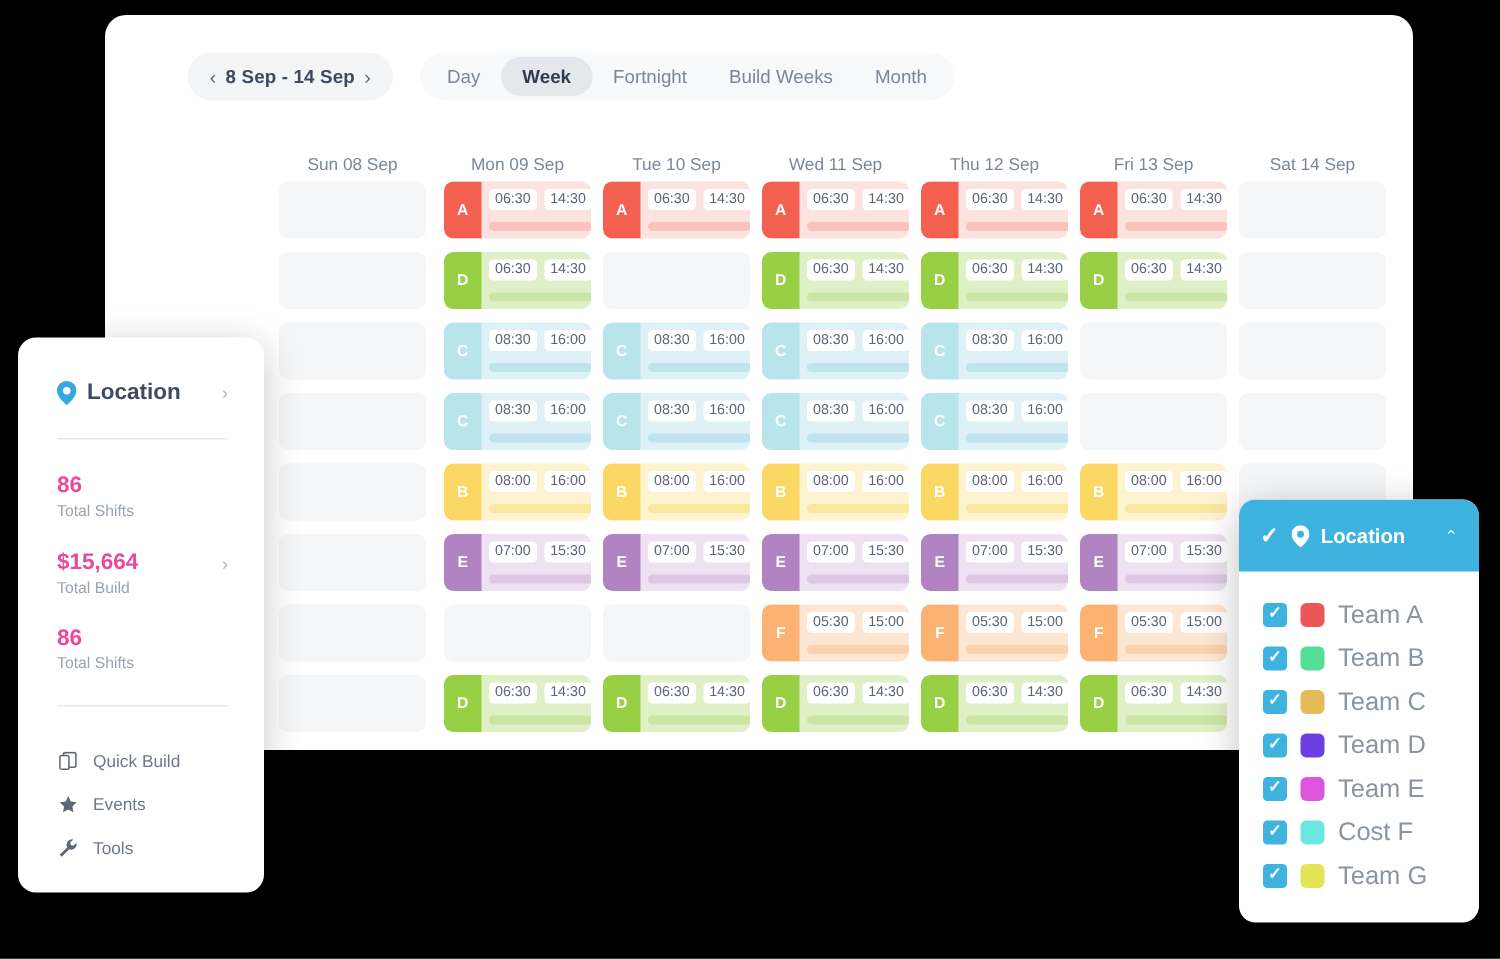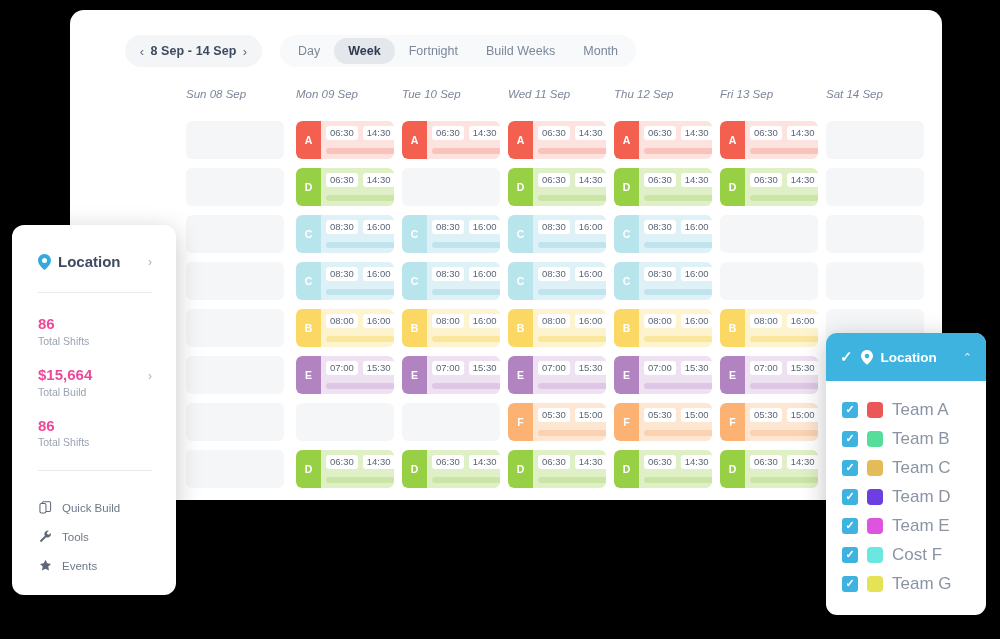--- a/index.html
+++ b/index.html
@@ -46,22 +46,22 @@
   .view-tab {
     font-size: 12.5px; color: #7b8699;
     padding: 6px 14px; border-radius: 14px; cursor: pointer;
     white-space: nowrap;
   }
   .view-tab.active { background: #e4e7ec; color: #2f3b4e; font-weight: bold; }
 
   
   .day-head { position: absolute; left: 0; top: 78px; width: 100%; height: 28px; }
   .day-head .cell {
-    position: absolute; top: 0; height: 28px;
-    text-align: left; font-size: 11.5px; color: #7b8699; font-style: italic;
+    position: absolute; top: 16px; height: 28px;
+    text-align: center; font-size: 11.5px; color: #7b8699;
   }
 
   
   .grid { position: absolute; left: 0; top: 106px; width: 100%; }
   .row { position: relative; height: 47px; }
   .rowlabel {
     position: absolute; left: 118px; top: 17px;
     width: 58px; height: 11px; background: #e9ebf0; border-radius: 3px;
   }
   .cellbox {
@@ -677,32 +677,32 @@
             <svg width="13" height="13" viewBox="0 0 14 14">
               <rect x="3.5" y="0.8" width="9" height="10.5" rx="1.4" fill="none" stroke="#5d6778" stroke-width="1.1"></rect>
               <rect x="1" y="2.8" width="6.5" height="10" rx="1.4" fill="#fff" stroke="#5d6778" stroke-width="1.1"></rect>
             </svg>
           </span>
           <span>Quick Build</span>
         </div>
         <div class="navitem">
           <span class="ico">
             <svg width="13" height="13" viewBox="0 0 14 14">
+              <path d="M7 0.8l1.85 3.9 4.15.55-3 2.95.75 4.2L7 10.4l-3.75 2 .75-4.2-3-2.95 4.15-.55z" fill="#5d6778"></path>
+            </svg>
+          </span>
+          <span>Events</span>
+        </div>
+        <div class="navitem">
+          <span class="ico">
+            <svg width="13" height="13" viewBox="0 0 14 14">
               <path d="M9.6 0.6a3.8 3.8 0 00-3.3 5.7L0.9 11.7l1.4 1.4 5.4-5.4a3.8 3.8 0 005.1-4.6l-2.1 2.1-1.8-.5-.5-1.8 2.1-2.1a3.8 3.8 0 00-.9-.2z" fill="#5d6778"></path>
             </svg>
           </span>
           <span>Tools</span>
-        </div>
-        <div class="navitem">
-          <span class="ico">
-            <svg width="13" height="13" viewBox="0 0 14 14">
-              <path d="M7 0.8l1.85 3.9 4.15.55-3 2.95.75 4.2L7 10.4l-3.75 2 .75-4.2-3-2.95 4.15-.55z" fill="#5d6778"></path>
-            </svg>
-          </span>
-          <span>Events</span>
         </div>
       </div>
   </div>
 
   <div class="loc-card">
     <div class="loc-head">
       <span class="tick">✓</span>
       <span class="pin">
         <svg width="12" height="15" viewBox="0 0 13 16">
             <path d="M6.5 0C2.9 0 0 2.9 0 6.5 0 11 6.5 16 6.5 16S13 11 13 6.5C13 2.9 10.1 0 6.5 0zm0 9a2.5 2.5 0 110-5 2.5 2.5 0 010 5z" fill="#ffffff"></path>

